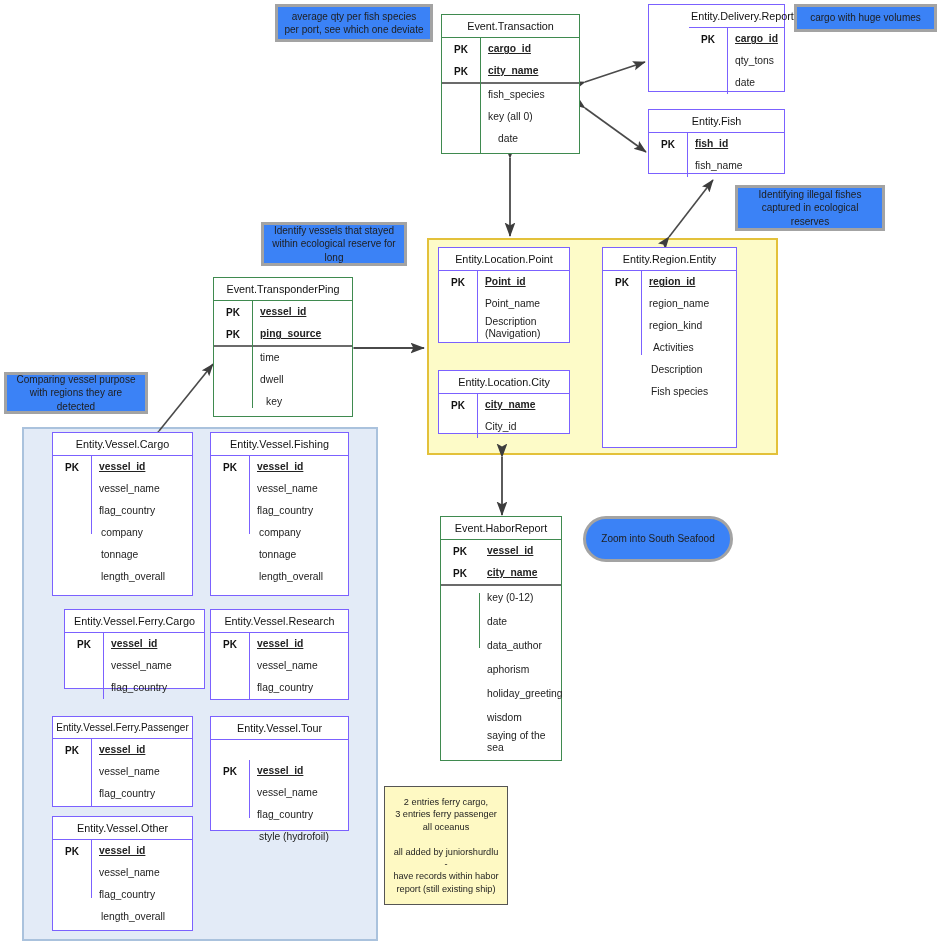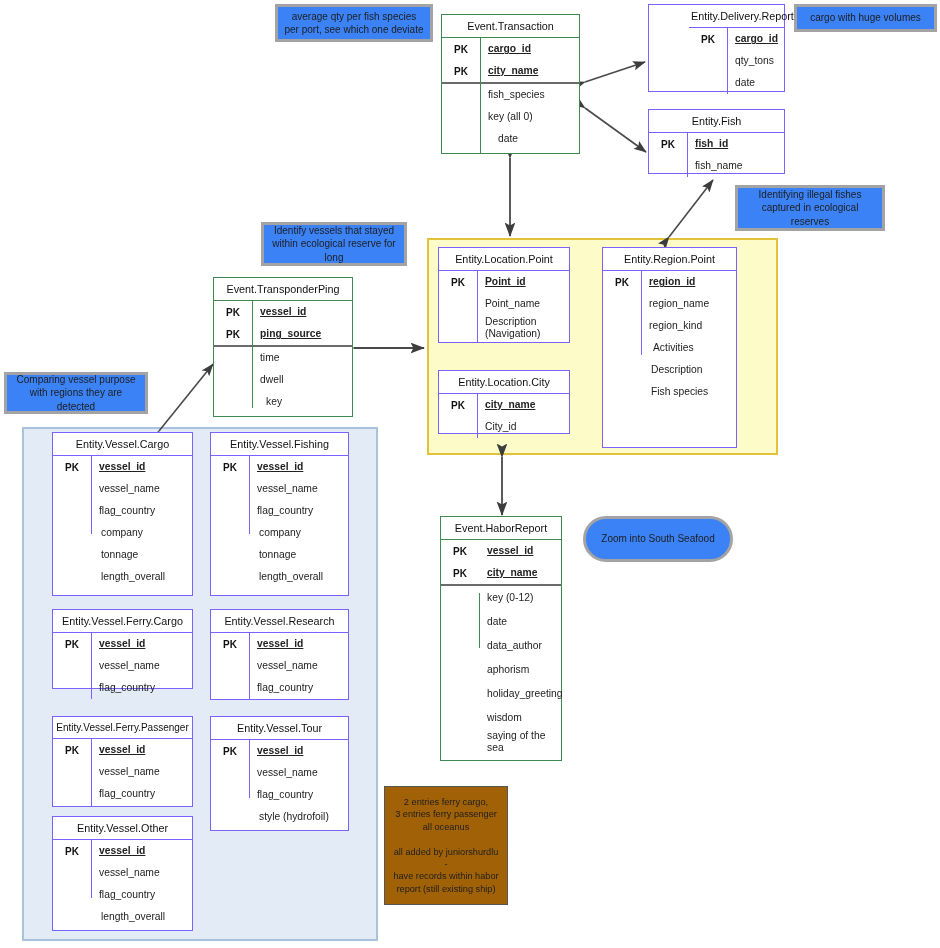--- a/index.html
+++ b/index.html
@@ -51,21 +51,21 @@
   
   .hsep{height:1.6px;background:#6b6b6b;width:100%;}
 
   
   .note{
     position:absolute;box-sizing:border-box;
     background:#3b82f6;border:3px solid #a3a3a3;
     display:flex;align-items:center;justify-content:center;text-align:center;
     font-size:10px;line-height:1.35;color:#1e1e1e;padding:4px 6px;white-space:pre-line;
   }
-  .note.plain{background:#a16207;border:1.4px solid #555;}
+  .note.plain{background:#fef9c3;border:1.4px solid #555;}
 </style>
 </head>
 <body>
 
 <div id="canvas">
 
   <div class="group yellow" style="left:427px;top:238px;width:351px;height:217px;"></div>
   <div class="group blue" style="left:22px;top:427px;width:356px;height:514px;"></div>
 
   <svg class="edges" viewBox="0 0 940 948">
@@ -189,21 +189,21 @@
       </div>
       <div class="row" style="min-height:26px;">
         <div class="key-col"></div>
         <div class="attr">Description
 (Navigation)</div>
       </div>
     </div>
   </div>
 
   <div class="entity" style="left:602px;top:247px;width:135px;height:201px;">
-    <div class="title">Entity.Region.Point</div>
+    <div class="title">Entity.Region.Entity</div>
     <div class="body">
       <div class="vline short" style="height:84px;"></div>
       <div class="row">
         <div class="key-col">PK</div>
         <div class="attr pk">region_id</div>
       </div>
       <div class="row">
           <div class="key-col"></div>
         <div class="attr">region_name</div>
         </div>
@@ -368,21 +368,21 @@
           <div class="key-col"></div>
         <div class="attr" style="padding-left:10px;">tonnage</div>
         </div>
       <div class="row">
           <div class="key-col"></div>
         <div class="attr" style="padding-left:10px;">length_overall</div>
         </div>
     </div>
   </div>
 
-  <div class="entity" style="left:52px;top:609px;width:141px;height:80px;">
+  <div class="entity" style="left:64px;top:609px;width:141px;height:80px;">
     <div class="title">Entity.Vessel.Ferry.Cargo</div>
     <div class="body">
       <div class="vline"></div>
       <div class="row">
         <div class="key-col">PK</div>
         <div class="attr pk">vessel_id</div>
       </div>
       <div class="row">
           <div class="key-col"></div>
         <div class="attr">vessel_name</div>
@@ -425,21 +425,21 @@
           <div class="key-col"></div>
         <div class="attr">vessel_name</div>
         </div>
       <div class="row">
           <div class="key-col"></div>
         <div class="attr">flag_country</div>
         </div>
     </div>
   </div>
 
-  <div class="entity" style="left:210px;top:716px;width:139px;height:115px;">
+  <div class="entity" style="left:210px;top:716px;width:139px;height:115px;gap:20px;">
     <div class="title">Entity.Vessel.Tour</div>
     <div class="body">
       <div class="vline short" style="height:58px;"></div>
       <div class="row">
         <div class="key-col">PK</div>
         <div class="attr pk">vessel_id</div>
       </div>
       <div class="row">
           <div class="key-col"></div>
         <div class="attr">vessel_name</div>

